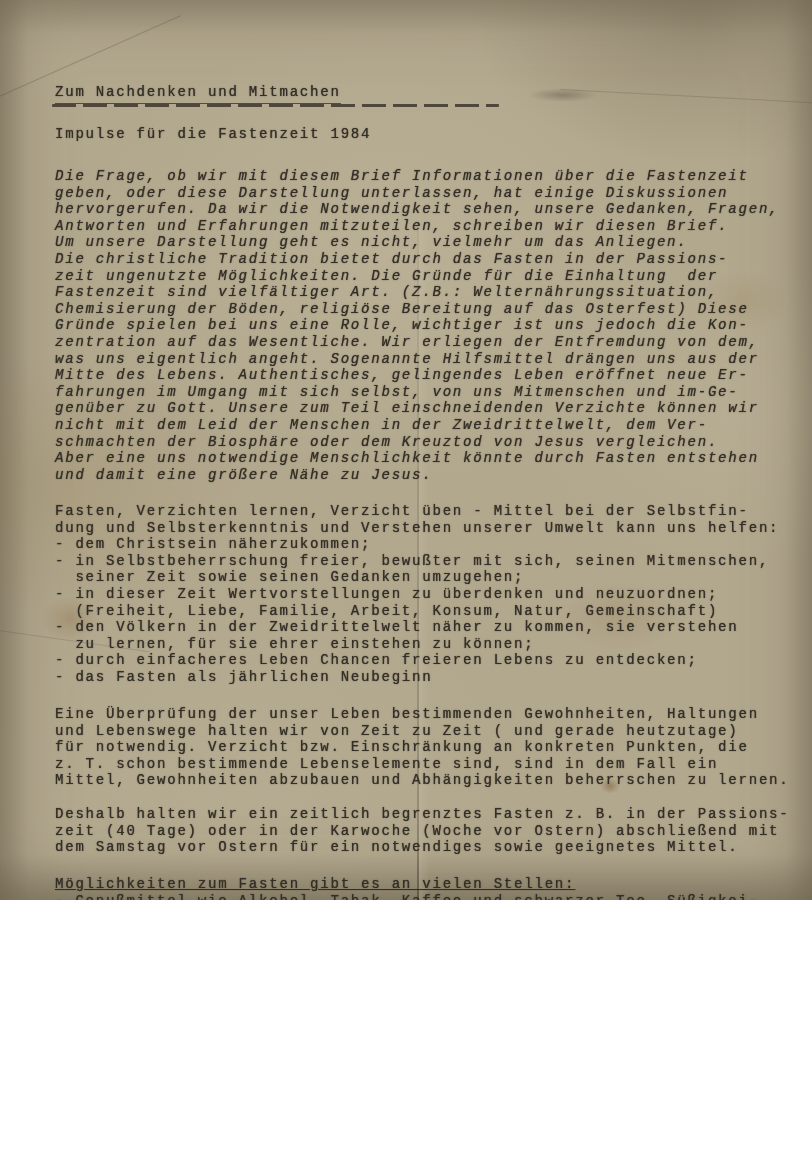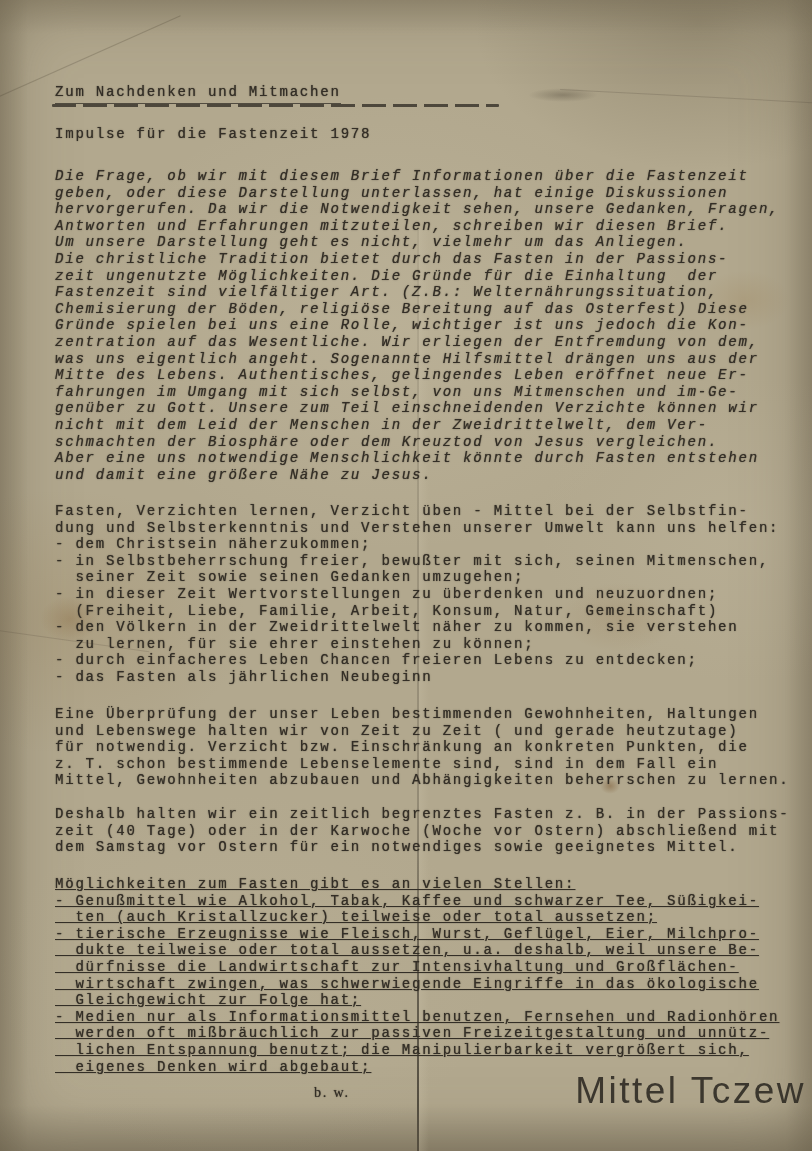--- a/index.html
+++ b/index.html
@@ -1,21 +1,21 @@
 <!DOCTYPE html>
 <html><head>
 <meta charset="utf-8">
 <style>
   html,body{margin:0;padding:0;}
   body{
     width:812px;height:1151px;overflow:hidden;
     font-family:"Liberation Mono","DejaVu Sans Mono",monospace;
   }
   .page{
-    position:relative;width:812px;height:1151px;overflow:hidden;
+    position:relative;width:812px;height:900px;overflow:hidden;
     background-color:#b2a88e;
     background-image:
       radial-gradient(ellipse 320px 210px at 86% 2%, rgba(122,112,88,0.45), transparent 70%),
       radial-gradient(ellipse 420px 320px at 48% 28%, rgba(214,205,180,0.22), transparent 72%),
       radial-gradient(ellipse 260px 190px at 8% 54%, rgba(148,124,84,0.22), transparent 70%),
       radial-gradient(ellipse 300px 220px at 92% 46%, rgba(198,189,164,0.25), transparent 70%),
       radial-gradient(ellipse 350px 260px at 30% 85%, rgba(196,187,162,0.18), transparent 72%),
       linear-gradient(180deg, rgba(130,120,96,0.38) 0, rgba(130,120,96,0) 34px),
       linear-gradient(0deg, rgba(106,97,77,0.42) 0, rgba(106,97,77,0) 46px),
       linear-gradient(90deg, rgba(118,108,86,0.38) 0, rgba(118,108,86,0) 28px),
@@ -112,21 +112,21 @@
   <div class="crease-left-mid"></div>
   <div class="stain-a"></div>
   <div class="stain-b"></div>
   <div class="stain-c"></div>
   <div class="stain-d"></div>
   <div class="smudge-top"></div>
 
   <h1 class="typewriter heading">Zum Nachdenken und Mitmachen</h1>
   <div class="dash-underline"></div>
 
-  <div class="typewriter subheading">Impulse für die Fastenzeit 1978</div>
+  <div class="typewriter subheading">Impulse für die Fastenzeit 1984</div>
 
   <div class="typewriter para-intro">Die Frage, ob wir mit diesem Brief Informationen über die Fastenzeit
 geben, oder diese Darstellung unterlassen, hat einige Diskussionen
 hervorgerufen. Da wir die Notwendigkeit sehen, unsere Gedanken, Fragen,
 Antworten und Erfahrungen mitzuteilen, schreiben wir diesen Brief.
 Um unsere Darstellung geht es nicht, vielmehr um das Anliegen.
 Die christliche Tradition bietet durch das Fasten in der Passions-
 zeit ungenutzte Möglichkeiten. Die Gründe für die Einhaltung  der
 Fastenzeit sind vielfältiger Art. (Z.B.: Welternährungssituation,
 Chemisierung der Böden, religiöse Bereitung auf das Osterfest) Diese

